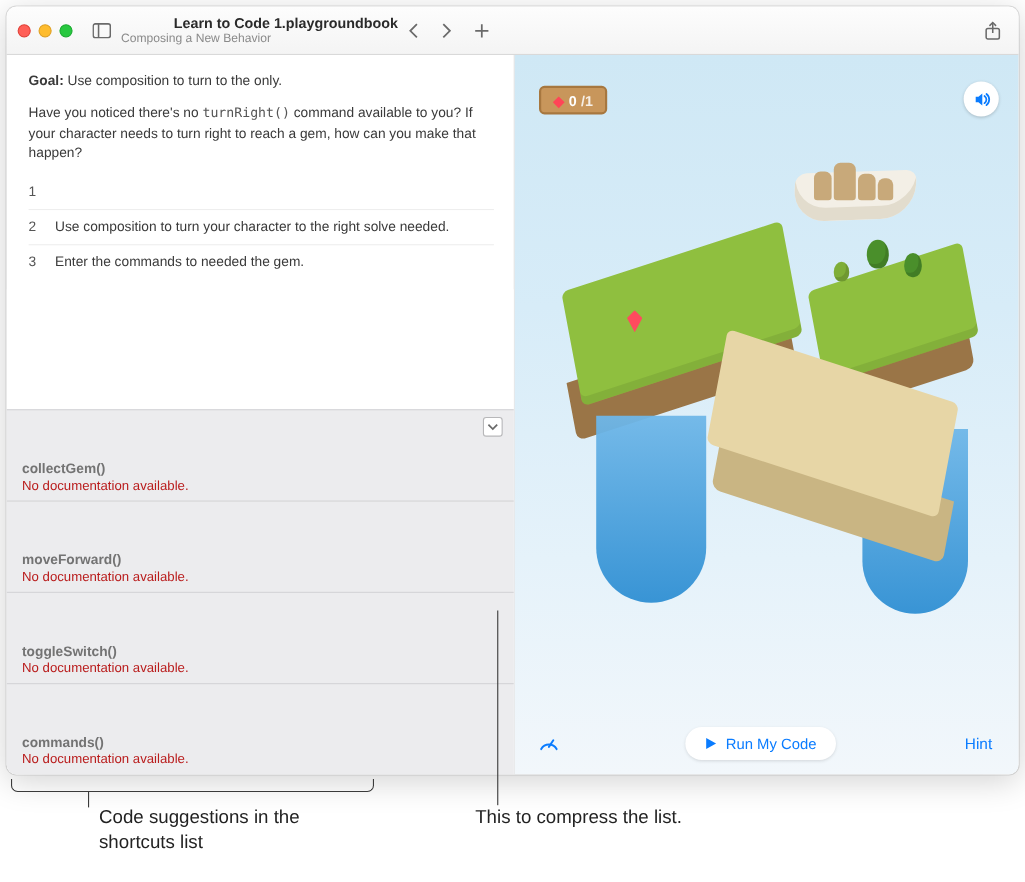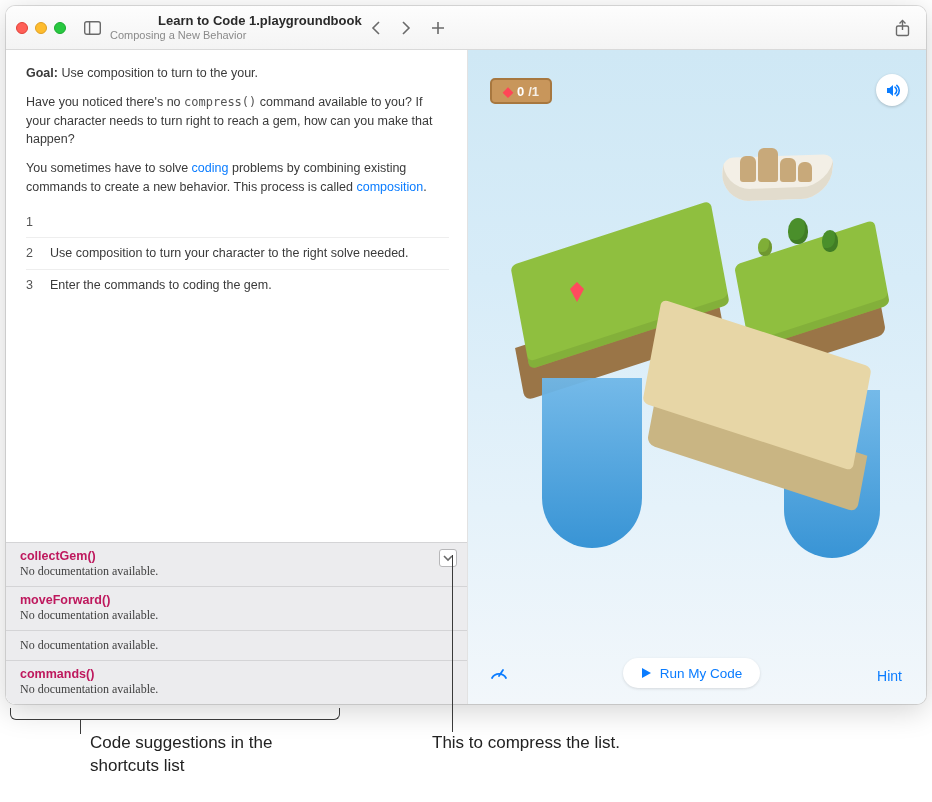--- a/index.html
+++ b/index.html
@@ -28,22 +28,22 @@
 .instructions a.link{ color:#0a7cff; text-decoration:none; }
 .steps{ margin-top:6px; }
 .step-row{ display:flex; gap:12px; padding:6px 0; border-top:1px solid #eee; }
 .step-row:first-child{border-top:none;}
 .step-num{ width:12px; color:#555; }
 .editor-blank{ flex:1; background:#fff; }
 
 .shortcuts{ background:#ececee; border-top:1px solid #d4d4d6; font-size:12.5px; position:relative; }
 .shortcuts-row{ padding:6px 14px 7px 14px; border-bottom:1px solid #d4d4d6; }
 .shortcuts-row:last-child{border-bottom:none;}
-.sc-name{ font-weight:600; color:#be185d; }
-.sc-doc{ color:#404040; font-size:12px; margin-top:1px;font-family:Liberation Serif, serif; }
+.sc-name{ font-weight:600; color:#737373;margin-top:40px; }
+.sc-doc{ color:#b91c1c; font-size:12px; margin-top:1px; }
 .collapse-btn{ position:absolute; top:6px; right:10px; width:18px; height:18px; border:1px solid #b7b7b9; border-radius:3px; background:#fff; display:flex; align-items:center; justify-content:center; color:#6a6a6a; }
 
 .right-pane{ flex:1; position:relative; background:linear-gradient(#cfe8f5 0%, #d7ecf8 35%, #e5f2fa 70%, #f2f7fb 100%); overflow:hidden; }
 .gem-counter{ position:absolute; top:28px; left:22px; width:62px; height:26px; background:#c8965b; border:2px solid #a7773f; border-radius:5px; display:flex; align-items:center; justify-content:center; gap:4px; color:#fff; font-weight:600; font-size:13px; }
 .gem-counter .gem-ico{ color:#ff4557; font-size:13px; }
 .sound-btn{ position:absolute; top:24px; right:18px; width:32px; height:32px; border-radius:50%; background:#fff; display:flex; align-items:center; justify-content:center; color:#0a7cff; box-shadow:0 1px 3px rgba(0,0,0,0.2); }
 
 
 .sky-cloud{ position:absolute; top:70px; left:250px; width:120px; height:90px; }
 .cloud-base{ position:absolute; top:36px; left:4px; width:110px; height:44px; background:#f3efe6; transform:skewX(-6deg) rotate(-2deg); border-radius:10px 10px 30px 30px; box-shadow:inset 0 -12px 0 #e2dccd;}
@@ -63,21 +63,21 @@
 
 .plat1{ left:18px; top:10px; width:200px; height:110px; transform:skewY(-18deg) skewX(10deg) rotate(0deg); border-radius:6px;}
 .plat1b{ left:18px; top:94px; width:200px; height:56px; transform:skewY(-18deg) skewX(10deg); background:#9a7547; border-radius:0 0 8px 8px;}
 .plat2{ left:150px; top:110px; width:210px; height:110px; transform:skewY(18deg) skewX(-10deg); border-radius:6px; background:#e7d6a6;}
 .plat2b{ left:150px; top:200px; width:210px; height:60px; transform:skewY(18deg) skewX(-10deg); background:#c9b583; border-radius:0 0 8px 8px;}
 .plat3{ left:240px; top:20px; width:140px; height:90px; transform:skewY(-18deg) skewX(10deg); border-radius:6px;}
 .plat3b{ left:240px; top:90px; width:140px; height:48px; transform:skewY(-18deg) skewX(10deg); background:#9a7547; border-radius:0 0 8px 8px;}
 .wf1{ left:40px; top:158px; width:100px; height:170px; border-radius:0 0 70px 70px; opacity:0.95;}
 .wf2{ left:282px; top:170px; width:96px; height:168px; border-radius:0 0 70px 70px; opacity:0.95;}
 
-.bottom-bar{ position:absolute; left:0; right:0; bottom:16px; height:48px; display:flex; align-items:flex-end; padding:0 16px; }
+.bottom-bar{ position:absolute; left:0; right:0; bottom:4px; height:48px; display:flex; align-items:center; padding:0 16px; }
 .speed-btn{ width:30px; height:30px; border-radius:50%; display:flex; align-items:center; justify-content:center; color:#0a7cff; }
 .run-btn{ margin:0 auto; background:#fff; border-radius:16px; height:30px; padding:0 18px; display:flex; align-items:center; gap:8px; color:#0a7cff; font-size:13.5px; font-weight:500; box-shadow:0 1px 3px rgba(0,0,0,0.12); }
 .hint-btn{ color:#0a7cff; font-size:14px; padding:4px 8px; }
 
 
 .callouts{ position:absolute; left:0; width:932px; top:698px; height:100px; }
 .bracket{ position:absolute; border:1.4px solid #3a3a3a; border-top:none; }
 .leader{ position:absolute; width:1.4px; background:#3a3a3a; }
 .callout-text{ position:absolute; font-size:17px; color:#222; line-height:1.35; }
 </style>
@@ -128,39 +128,36 @@
           <rect x="1.5" y="7" width="12" height="9.5" rx="1.6"></rect>
         </svg>
       </div>
   </div>
 
   <div class="content">
 
     <div class="left-pane">
       <div class="instructions">
         <p>
-          <span class="goal-label">Goal:</span><span> Use composition to turn to the your.</span>
+          <span class="goal-label">Goal:</span><span> Use composition to turn to the only.</span>
         </p>
         <p>
-          <span>Have you noticed there's no </span><code>compress()</code><span> command available to you? If your character needs to turn right to reach a gem, how can you make that happen?</span>
-        </p>
-        <p>
-          <span>You sometimes have to solve </span><a class="link">coding</a><span> problems by combining existing commands to create a new behavior. This process is called </span><a class="link">composition</a><span>.</span>
+          <span>Have you noticed there's no </span><code>turnRight()</code><span> command available to you? If your character needs to turn right to reach a gem, how can you make that happen?</span>
         </p>
         <div class="steps">
           <div class="step-row">
               <div class="step-num">1</div>
             </div>
           <div class="step-row">
               <div class="step-num">2</div>
               <div>Use composition to turn your character to the right solve needed.</div>
             </div>
           <div class="step-row">
               <div class="step-num">3</div>
-              <div>Enter the commands to coding the gem.</div>
+              <div>Enter the commands to needed the gem.</div>
             </div>
         </div>
       </div>
 
       <div class="editor-blank"></div>
 
       <div class="shortcuts">
         <div class="collapse-btn">
           <svg width="10" height="10" viewBox="0 0 10 10" fill="none" stroke="currentColor" stroke-width="1.6">
               <polyline points="1,3 5,7 9,3"></polyline>
@@ -168,20 +165,21 @@
         </div>
         <div class="shortcuts-row">
           <div class="sc-name">collectGem()</div>
           <div class="sc-doc">No documentation available.</div>
         </div>
         <div class="shortcuts-row">
           <div class="sc-name">moveForward()</div>
           <div class="sc-doc">No documentation available.</div>
         </div>
         <div class="shortcuts-row">
+          <div class="sc-name">toggleSwitch()</div>
           <div class="sc-doc">No documentation available.</div>
         </div>
         <div class="shortcuts-row">
           <div class="sc-name">commands()</div>
           <div class="sc-doc">No documentation available.</div>
         </div>
       </div>
     </div>
 
     <div class="right-pane">

